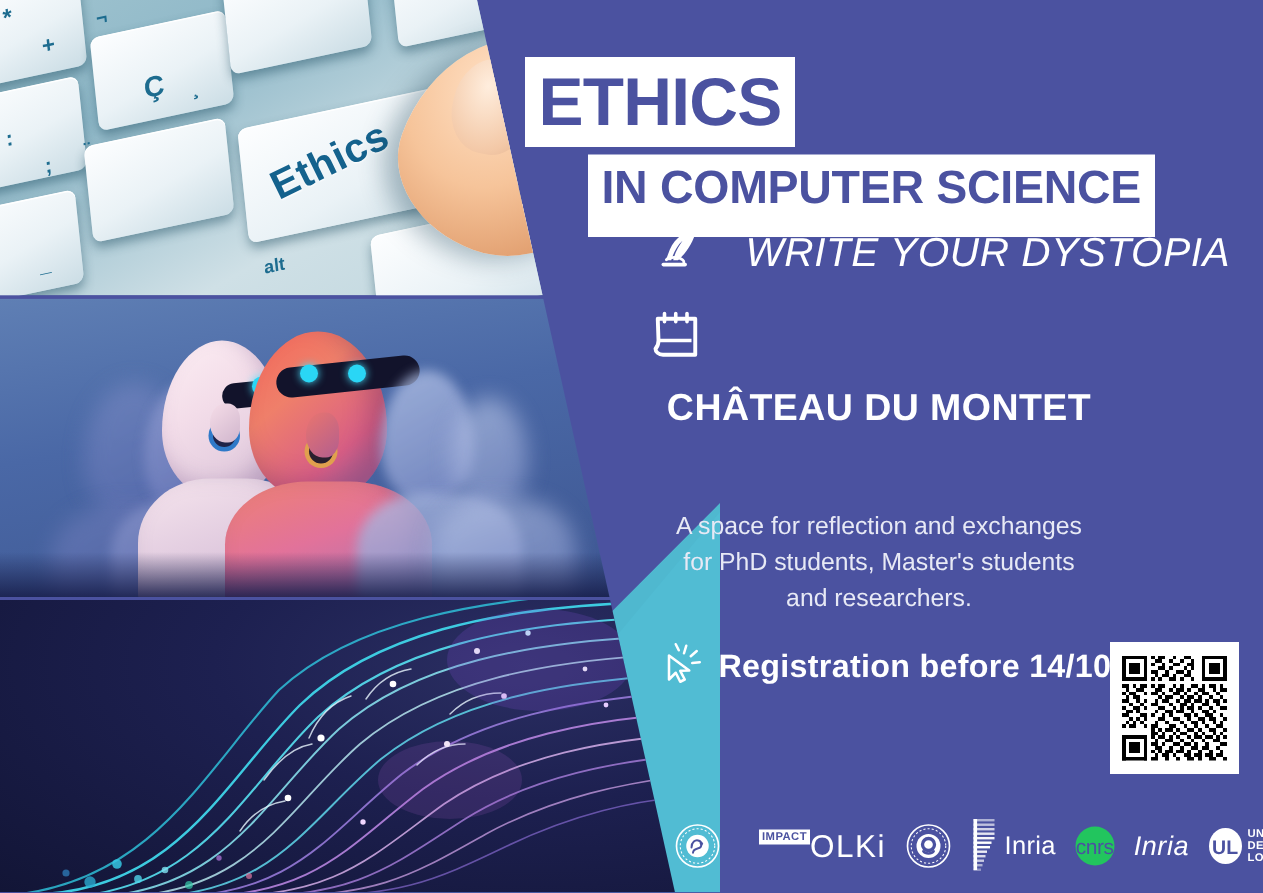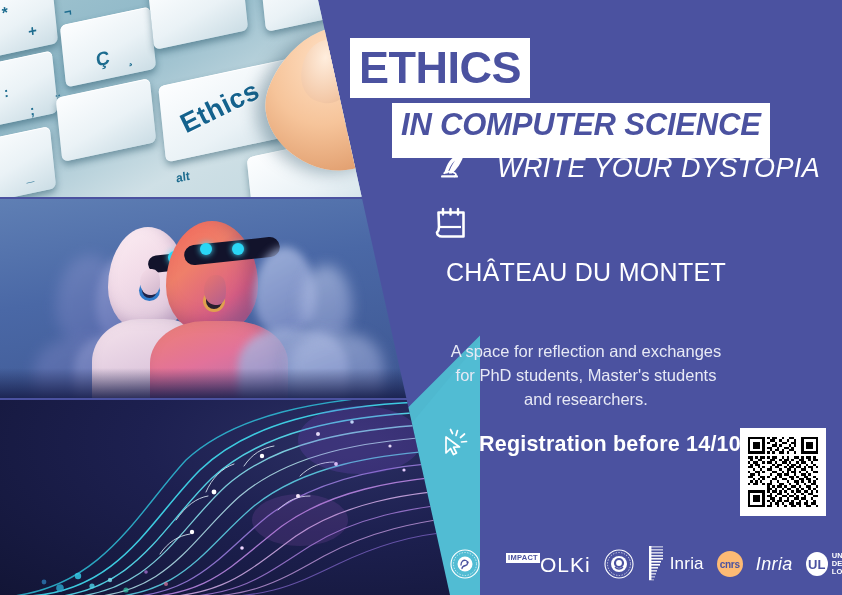--- a/index.html
+++ b/index.html
@@ -90,39 +90,39 @@
   .title-block { position:absolute; left:20px; top:38px; }
   .title-main {
     display:inline-block; background:#ffffff; color:#4b52a0;
     font-size:45px; font-weight:700; line-height:1;
     padding:7px 9px 8px 9px; letter-spacing:-0.5px;
   }
   .title-sub-wrap { margin-top:5px; margin-left:42px; }
   .title-sub {
     display:inline-block; background:#ffffff; color:#4b52a0;
     font-size:31px; font-weight:700; line-height:1;
-    padding:6px 9px 18px 9px; letter-spacing:-0.2px;font-style:italic;
+    padding:6px 9px 18px 9px; letter-spacing:-0.2px;
   }
 
   .tagline {
     position:absolute; left:108px; top:150px;
     display:flex; align-items:center; gap:27px;
     color:#ffffff; font-size:27px; font-style:italic; font-weight:400;
     letter-spacing:.4px;
   }
 
   .date-row {
     position:absolute; left:100px; top:203px;
     display:flex; align-items:center; gap:18px;
   }
   .date-text { color:#fff; font-size:45px; font-weight:700; line-height:1; letter-spacing:-0.5px; }
 
   .venue {
     position:absolute; left:0; right:0; top:258px; text-align:center;
-    color:#fff; font-size:25px; font-weight:400; letter-spacing:.3px;
+    color:#fff; font-size:25px; font-weight:700; letter-spacing:.3px;
   }
   .city {
     position:absolute; left:0; right:0; top:293px; text-align:center;
     color:#fff; font-size:23px; font-weight:400;
   }
   .blurb {
     position:absolute; left:0; right:0; top:340px; text-align:center;
     color:#e7e9f5; font-size:16.5px; line-height:1.45; font-weight:400;
   }
 
@@ -140,23 +140,23 @@
     position:absolute; left:120px; right:10px; top:540px; height:48px;
     display:flex; align-items:center; justify-content:flex-start; gap:13px;
   }
   .logo { display:flex; align-items:center; color:#fff; }
   .logo-sep { width:1px; height:26px; background:rgba(255,255,255,.55); }
   .olki { display:flex; flex-direction:row; line-height:1; }
   .olki-top { font-size:7.5px; font-weight:700; letter-spacing:.3px; background:#fff; color:#4b52a0; padding:1px 2px; align-self:flex-start; }
   .olki-main { font-size:21px; font-weight:400; letter-spacing:1px; margin-top:1px; }
   .loria-text { font-size:17px; font-weight:400; letter-spacing:.2px; margin-left:1px; }
   .cnrs-circle {
-    width:26px; height:26px; border-radius:50%; background:#fdba74; color:#4b52a0;
+    width:26px; height:26px; border-radius:50%; background:#22c55e; color:#4b52a0;
     display:flex; align-items:center; justify-content:center;
-    font-size:10px; font-weight:700; letter-spacing:-0.3px;
+    font-size:14px; font-weight:400; letter-spacing:-0.3px;
   }
   .inria-text { font-size:18px; font-style:italic; font-weight:400; letter-spacing:.4px; }
   .ul-circle {
     width:24px; height:24px; border-radius:50%; background:#fff; color:#4b52a0;
     display:flex; align-items:center; justify-content:center; font-size:13px; font-weight:700;
   }
   .ul-text { display:flex; flex-direction:column; line-height:1.05; margin-left:4px; font-size:7.5px; font-weight:700; letter-spacing:.2px; }
 </style>
 </head>
 <body>

